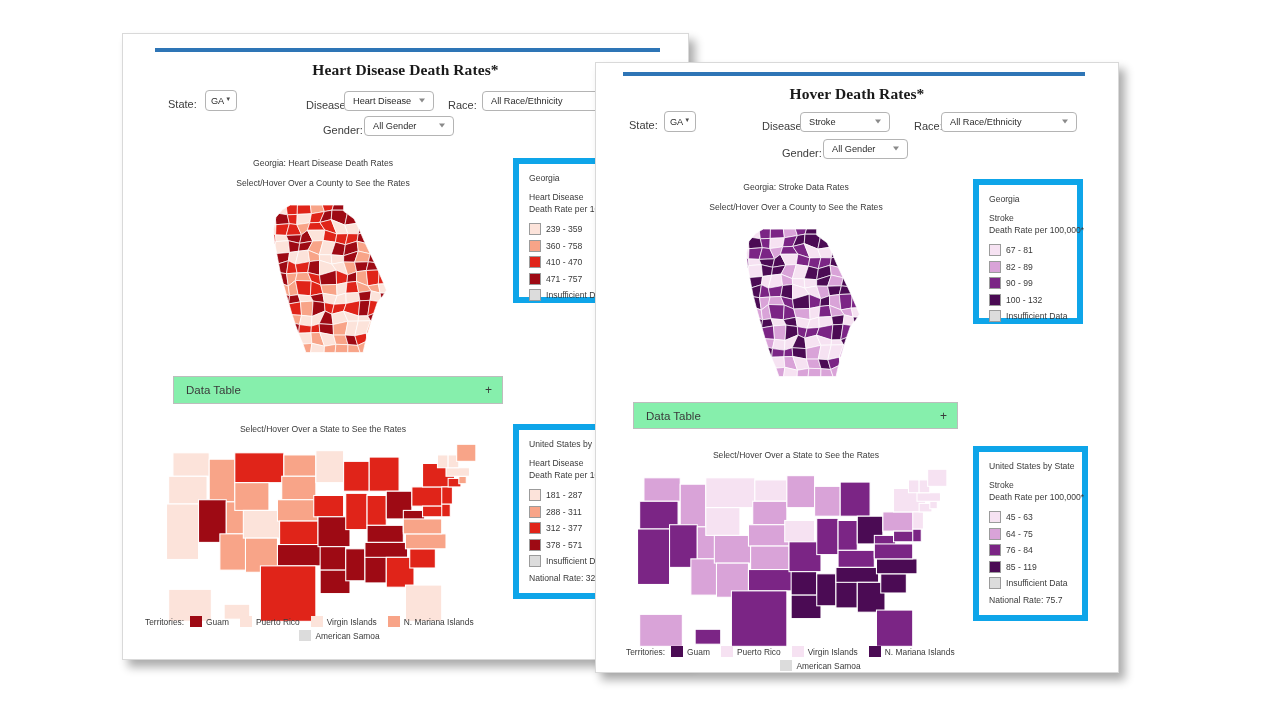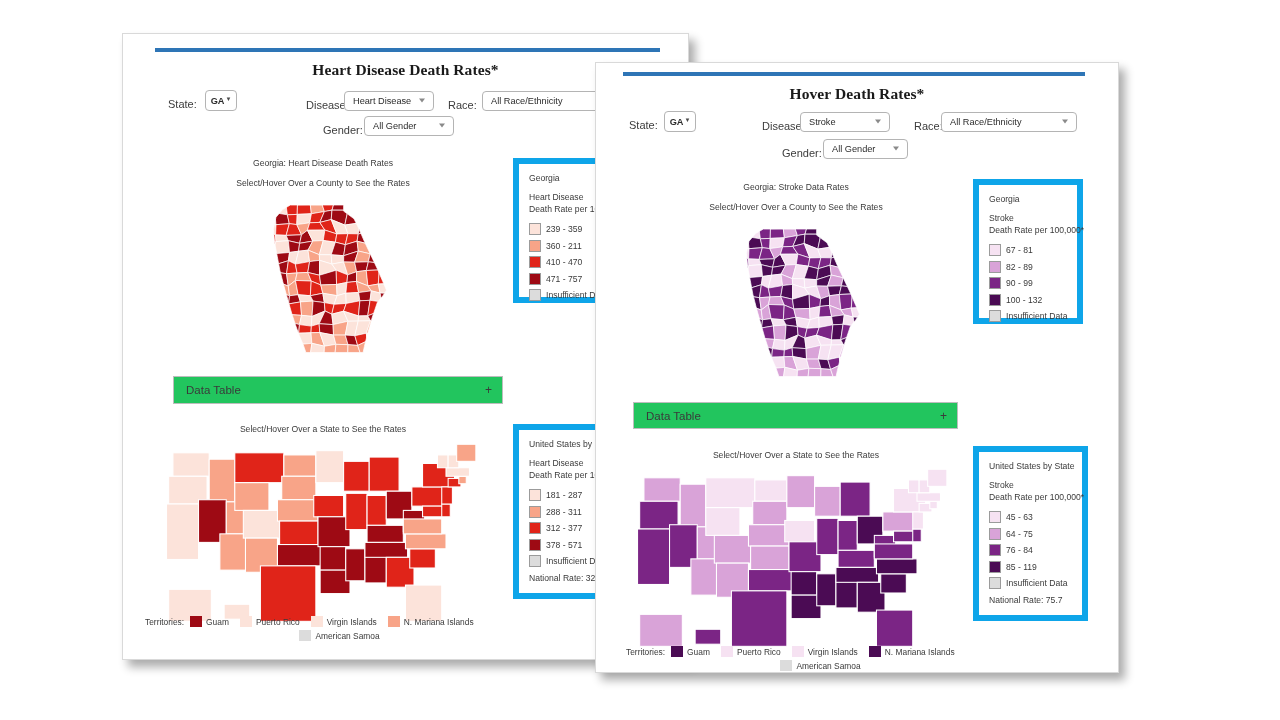--- a/index.html
+++ b/index.html
@@ -32,21 +32,21 @@
   #card-back .card-title{top:27px;font-size:15.5px;letter-spacing:.1px;}
   #card-front .card-title{top:22px;font-size:15.5px;letter-spacing:.1px;}
 
   
   .ctl-label{
     position:absolute;font-size:11px;color:#3c3c3c;white-space:nowrap;text-align:center;
   }
   .state-btn{
     position:absolute;border:1px solid #b4b4b4;border-radius:4px;
     background:#fff;display:flex;align-items:center;justify-content:center;
-    font-size:9.2px;color:#2b2b2b;box-sizing:border-box;font-weight:bold;
+    font-size:9.2px;color:#2b2b2b;box-sizing:border-box;
   }
   .state-btn .caret{
     font-size:6px;line-height:1;margin-left:1px;transform:translateY(-2px);
     color:#4a4a4a;
   }
   .sel{
     position:absolute;border:1px solid #b4b4b4;border-radius:4px;background:#fff;
     box-sizing:border-box;display:flex;align-items:center;
     font-size:9.2px;color:#2b2b2b;padding-left:8px;
   }
@@ -70,21 +70,21 @@
   .legend .lg-sub{font-size:8.6px;color:#3a3a3a;line-height:11.5px;margin-bottom:8px;white-space:nowrap;}
   .legend .lg-row{display:flex;align-items:center;margin-bottom:4.5px;}
   .legend .sw{
     width:10px;height:10px;border:1px solid #9b9b9b;margin-right:5px;flex:0 0 auto;
   }
   .legend .lg-txt{font-size:8.6px;color:#3a3a3a;white-space:nowrap;}
   .legend .lg-nat{font-size:8.6px;color:#3a3a3a;margin-top:6px;white-space:nowrap;}
 
   
   .dt-bar{
-    position:absolute;border:1px solid #bdbdbd;background:#22c55e;box-sizing:border-box;
+    position:absolute;border:1px solid #bdbdbd;background:#86efac;box-sizing:border-box;
     display:flex;align-items:center;justify-content:space-between;
     padding:0 10px 0 12px;
   }
   .dt-bar .dt-label{font-size:11.5px;color:#3a3a3a;}
   .dt-bar .dt-plus{font-size:12px;color:#3a3a3a;line-height:1;}
 
   
   .terr{position:absolute;}
   .terr-line{display:flex;align-items:center;white-space:nowrap;}
   .terr-line.l2{justify-content:center;margin-top:3px;}
@@ -319,21 +319,21 @@
         <span>Heart Disease</span><br>
         <span>Death Rate per 100,000*</span>
       </div>
       <div id="cl-back-items">
           <div class="lg-row">
             <span class="sw" style="background: rgb(252, 227, 218);"></span>
             <span class="lg-txt">239 - 359</span>
           </div>
           <div class="lg-row">
             <span class="sw" style="background: rgb(248, 164, 136);"></span>
-            <span class="lg-txt">360 - 211</span>
+            <span class="lg-txt">360 - 758</span>
           </div>
           <div class="lg-row">
             <span class="sw" style="background: rgb(224, 36, 25);"></span>
             <span class="lg-txt">410 - 470</span>
           </div>
           <div class="lg-row">
             <span class="sw" style="background: rgb(158, 10, 20);"></span>
             <span class="lg-txt">471 - 757</span>
           </div>
           <div class="lg-row">

